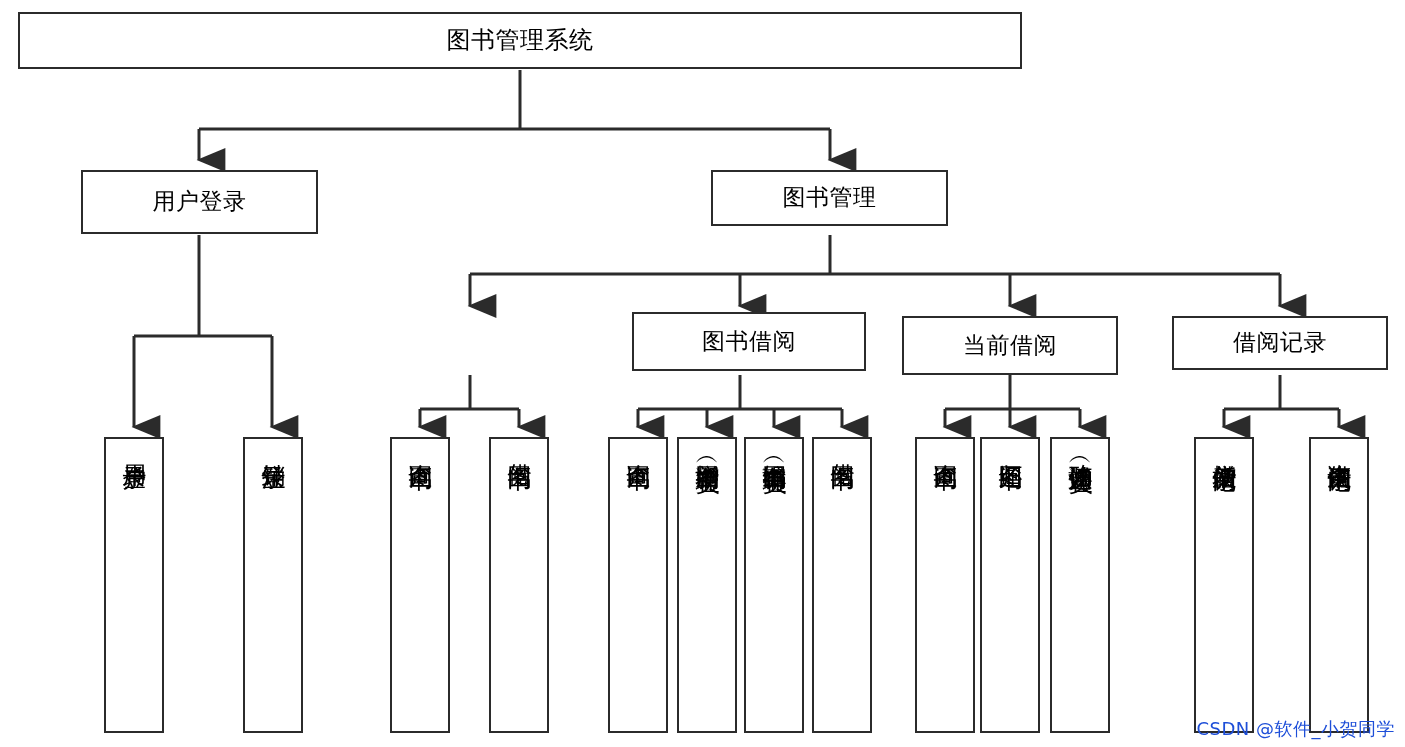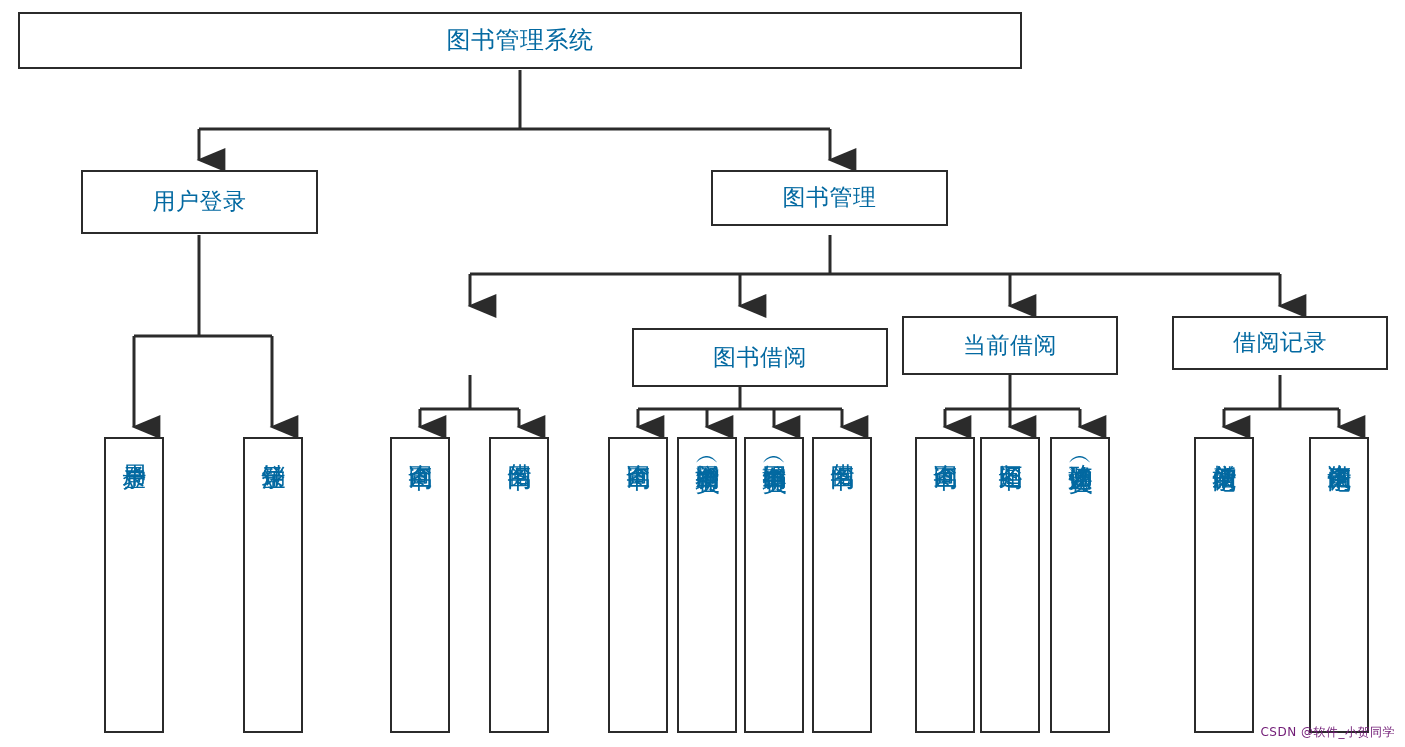--- a/index.html
+++ b/index.html
@@ -36,21 +36,21 @@
     display: flex;
     align-items: center;
     justify-content: center;
     color: #2b2b2b;
   }
   .node-label {
     display: block;
     text-align: right;
     line-height: 1.18;
     letter-spacing: 0.5px;
-    color: #0369a1;
+    color: #000000;
     white-space: pre-wrap;
   }
   
   .node.horiz .node-label {
     font-size: 23px;
     writing-mode: horizontal-tb;
   }
   .node.root .node-label {
     font-size: 24px;
   }
@@ -64,22 +64,22 @@
     writing-mode: vertical-rl;
     text-orientation: upright;
     font-size: 24px;
     line-height: 1.05;
     letter-spacing: 1px;
   }
   #watermark {
     position: absolute;
     right: 10px;
     bottom: 6px;
-    font-size: 12px;
-    color: #701a75;
+    font-size: 18px;
+    color: #1d4ed8;
     letter-spacing: 0.5px;
     user-select: none;
     white-space: nowrap;
     margin-left: 16px;
   }
 </style>
 </head>
 <body>
 
 <div id="diagram-root">
@@ -141,21 +141,21 @@
 
   <div class="node horiz" style="left:81px; top:170px; width:237px; height:64px;">
     <span class="node-label">用户登录</span>
   </div>
 
   <div class="node horiz" style="left:711px; top:170px; width:237px; height:56px;">
     <span class="node-label">图书管理</span>
   </div>
 
 
-  <div class="node horiz" style="left:632px; top:328px; width:256px; height:59px;">
+  <div class="node horiz" style="left:632px; top:312px; width:234px; height:59px;">
     <span class="node-label">图书借阅</span>
   </div>
 
   <div class="node horiz" style="left:902px; top:316px; width:216px; height:59px;">
     <span class="node-label">当前借阅</span>
   </div>
 
   <div class="node horiz" style="left:1172px; top:316px; width:216px; height:54px;">
     <span class="node-label">借阅记录</span>
   </div>

